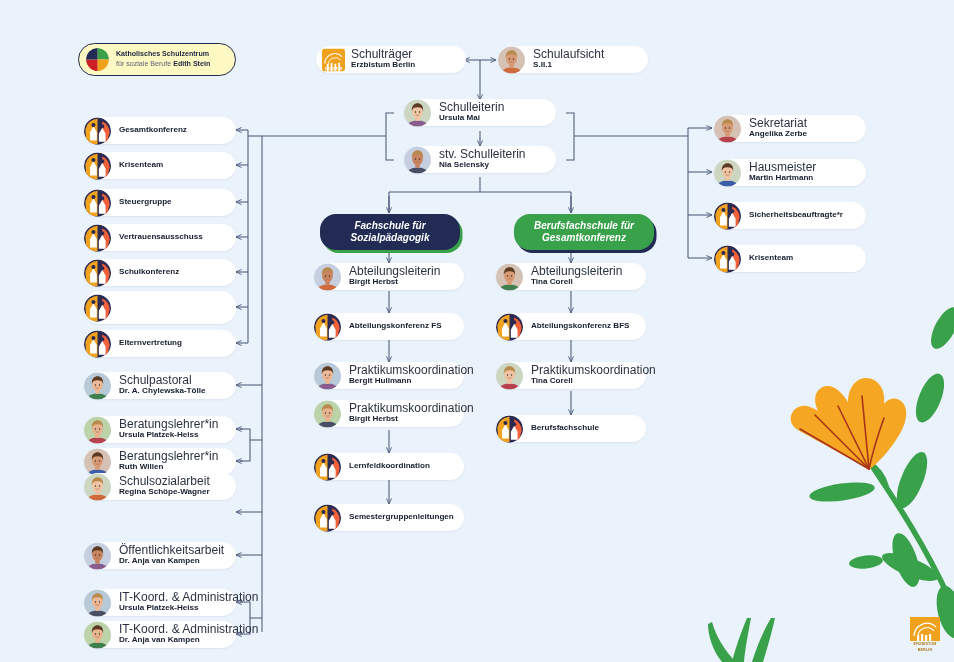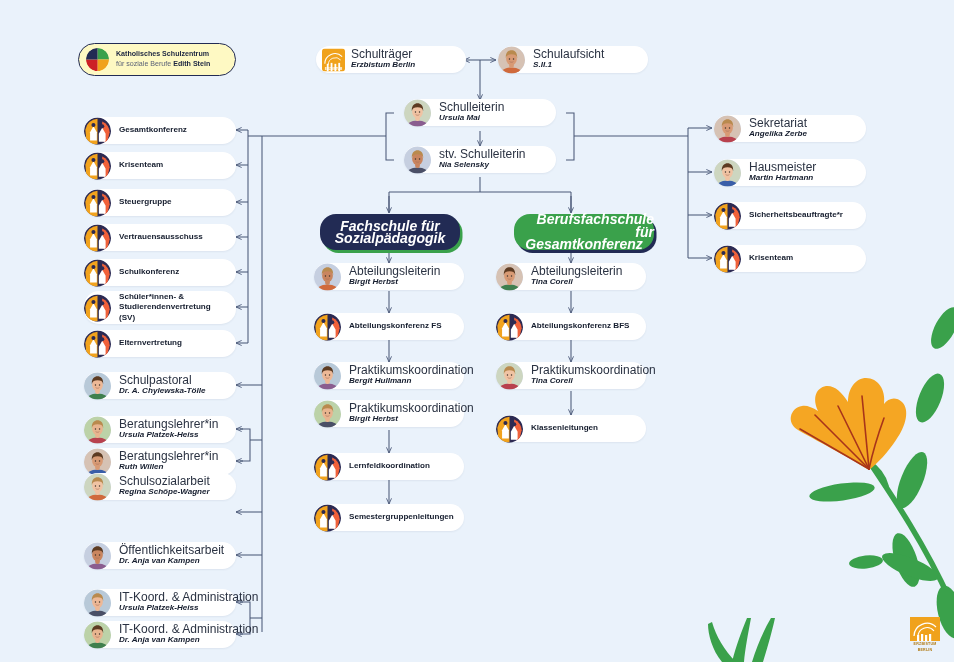--- a/index.html
+++ b/index.html
@@ -133,41 +133,40 @@
     font-size: 12px;
     font-weight: 400;
     color: #2a3242;
     white-space: nowrap;
   }
   .node .r2 {
     font-size: 8.1px;
     font-weight: 700;
     color: #151d2e;
     white-space: nowrap;
-    font-style: italic;
   }
   .node .solo {
     font-size: 8.1px;
     font-weight: 700;
     color: #151d2e;
     white-space: nowrap;
   }
   .node .solo.two { white-space: normal; line-height: 10.4px; }
 
   
   .dept {
     position: absolute;
     box-sizing: border-box;
     border-radius: 16px;
     display: flex;
     flex-direction: column;
     align-items: center;
     justify-content: center;
     color: #ffffff;
-    font-size: 14px;
+    font-size: 10px;
     font-style: italic;
     font-weight: 600;
     line-height: 12.4px;
     text-align: right;
     z-index: 4;
   }
   .dept.navy { background: #222b54; box-shadow: 2.5px 3px 0 0 #3aa14b; }
   .dept.green { background: #3aa14b; box-shadow: 2.5px 3px 0 0 #222b54; }
 
   .erz-logo-corner {
@@ -484,23 +483,20 @@
             <path d="M0 26 A20 20 0 0 0 40 26 L40 40 L0 40 Z" fill="#2d2a52"></path>
             <path d="M2 18 A19 19 0 0 1 20 2 L20 40 L4 40 Z" fill="#f2a31d"></path>
             <path d="M20 2 A19 19 0 0 1 38 20 L30 40 L20 40 Z" fill="#f2a31d" opacity="0"></path>
             <path d="M27 6 A19 19 0 0 1 38 22 L34 38 L26 34 Z" fill="#f0613a"></path>
             <path d="M9 22 L14 13 L19 22 L19 34 L9 34 Z" fill="#ffffff"></path>
             <path d="M22 24 L27 15 L32 24 L32 36 L22 36 Z" fill="#ffffff"></path>
             <circle cx="14" cy="11" r="3" fill="#2d2a52"></circle>
             <circle cx="27" cy="13" r="3" fill="#2d2a52"></circle>
             <path d="M0 30 A20 20 0 0 0 40 30 L40 40 L0 40 Z" fill="#2d2a52"></path>
           </svg></span>
-        <span class="txt">
-          <div class="solo two">Schüler*innen- &amp; Studierendenvertretung (SV)</div>
-        </span>
       </div>
       <div class="node" style="left: 84px; top: 330px; width: 152px; height: 27px;">
         <span class="av"><svg viewBox="0 0 40 40" width="27" height="27">
             <circle cx="20" cy="20" r="20" fill="#2d2a52"></circle>
             <path d="M0 26 A20 20 0 0 0 40 26 L40 40 L0 40 Z" fill="#2d2a52"></path>
             <path d="M2 18 A19 19 0 0 1 20 2 L20 40 L4 40 Z" fill="#f2a31d"></path>
             <path d="M20 2 A19 19 0 0 1 38 20 L30 40 L20 40 Z" fill="#f2a31d" opacity="0"></path>
             <path d="M27 6 A19 19 0 0 1 38 22 L34 38 L26 34 Z" fill="#f0613a"></path>
             <path d="M9 22 L14 13 L19 22 L19 34 L9 34 Z" fill="#ffffff"></path>
             <path d="M22 24 L27 15 L32 24 L32 36 L22 36 Z" fill="#ffffff"></path>
@@ -853,21 +849,21 @@
             <path d="M2 18 A19 19 0 0 1 20 2 L20 40 L4 40 Z" fill="#f2a31d"></path>
             <path d="M20 2 A19 19 0 0 1 38 20 L30 40 L20 40 Z" fill="#f2a31d" opacity="0"></path>
             <path d="M27 6 A19 19 0 0 1 38 22 L34 38 L26 34 Z" fill="#f0613a"></path>
             <path d="M9 22 L14 13 L19 22 L19 34 L9 34 Z" fill="#ffffff"></path>
             <path d="M22 24 L27 15 L32 24 L32 36 L22 36 Z" fill="#ffffff"></path>
             <circle cx="14" cy="11" r="3" fill="#2d2a52"></circle>
             <circle cx="27" cy="13" r="3" fill="#2d2a52"></circle>
             <path d="M0 30 A20 20 0 0 0 40 30 L40 40 L0 40 Z" fill="#2d2a52"></path>
           </svg></span>
         <span class="txt">
-          <div class="solo">Klassenleitungen</div>
+          <div class="solo">Berufsfachschule</div>
         </span>
       </div>
     </div>
 
   <div class="erz-logo-corner">
     <div class="sq">
       <svg viewBox="0 0 30 24" width="30" height="24">
         <rect width="30" height="24" fill="#f0a21c"></rect>
         <path d="M4 19 A13 13 0 0 1 26 10" stroke="#ffffff" stroke-width="1.3" fill="none"></path>
         <path d="M8 20 A9 9 0 0 1 24 14" stroke="#ffffff" stroke-width="1.1" fill="none"></path>

